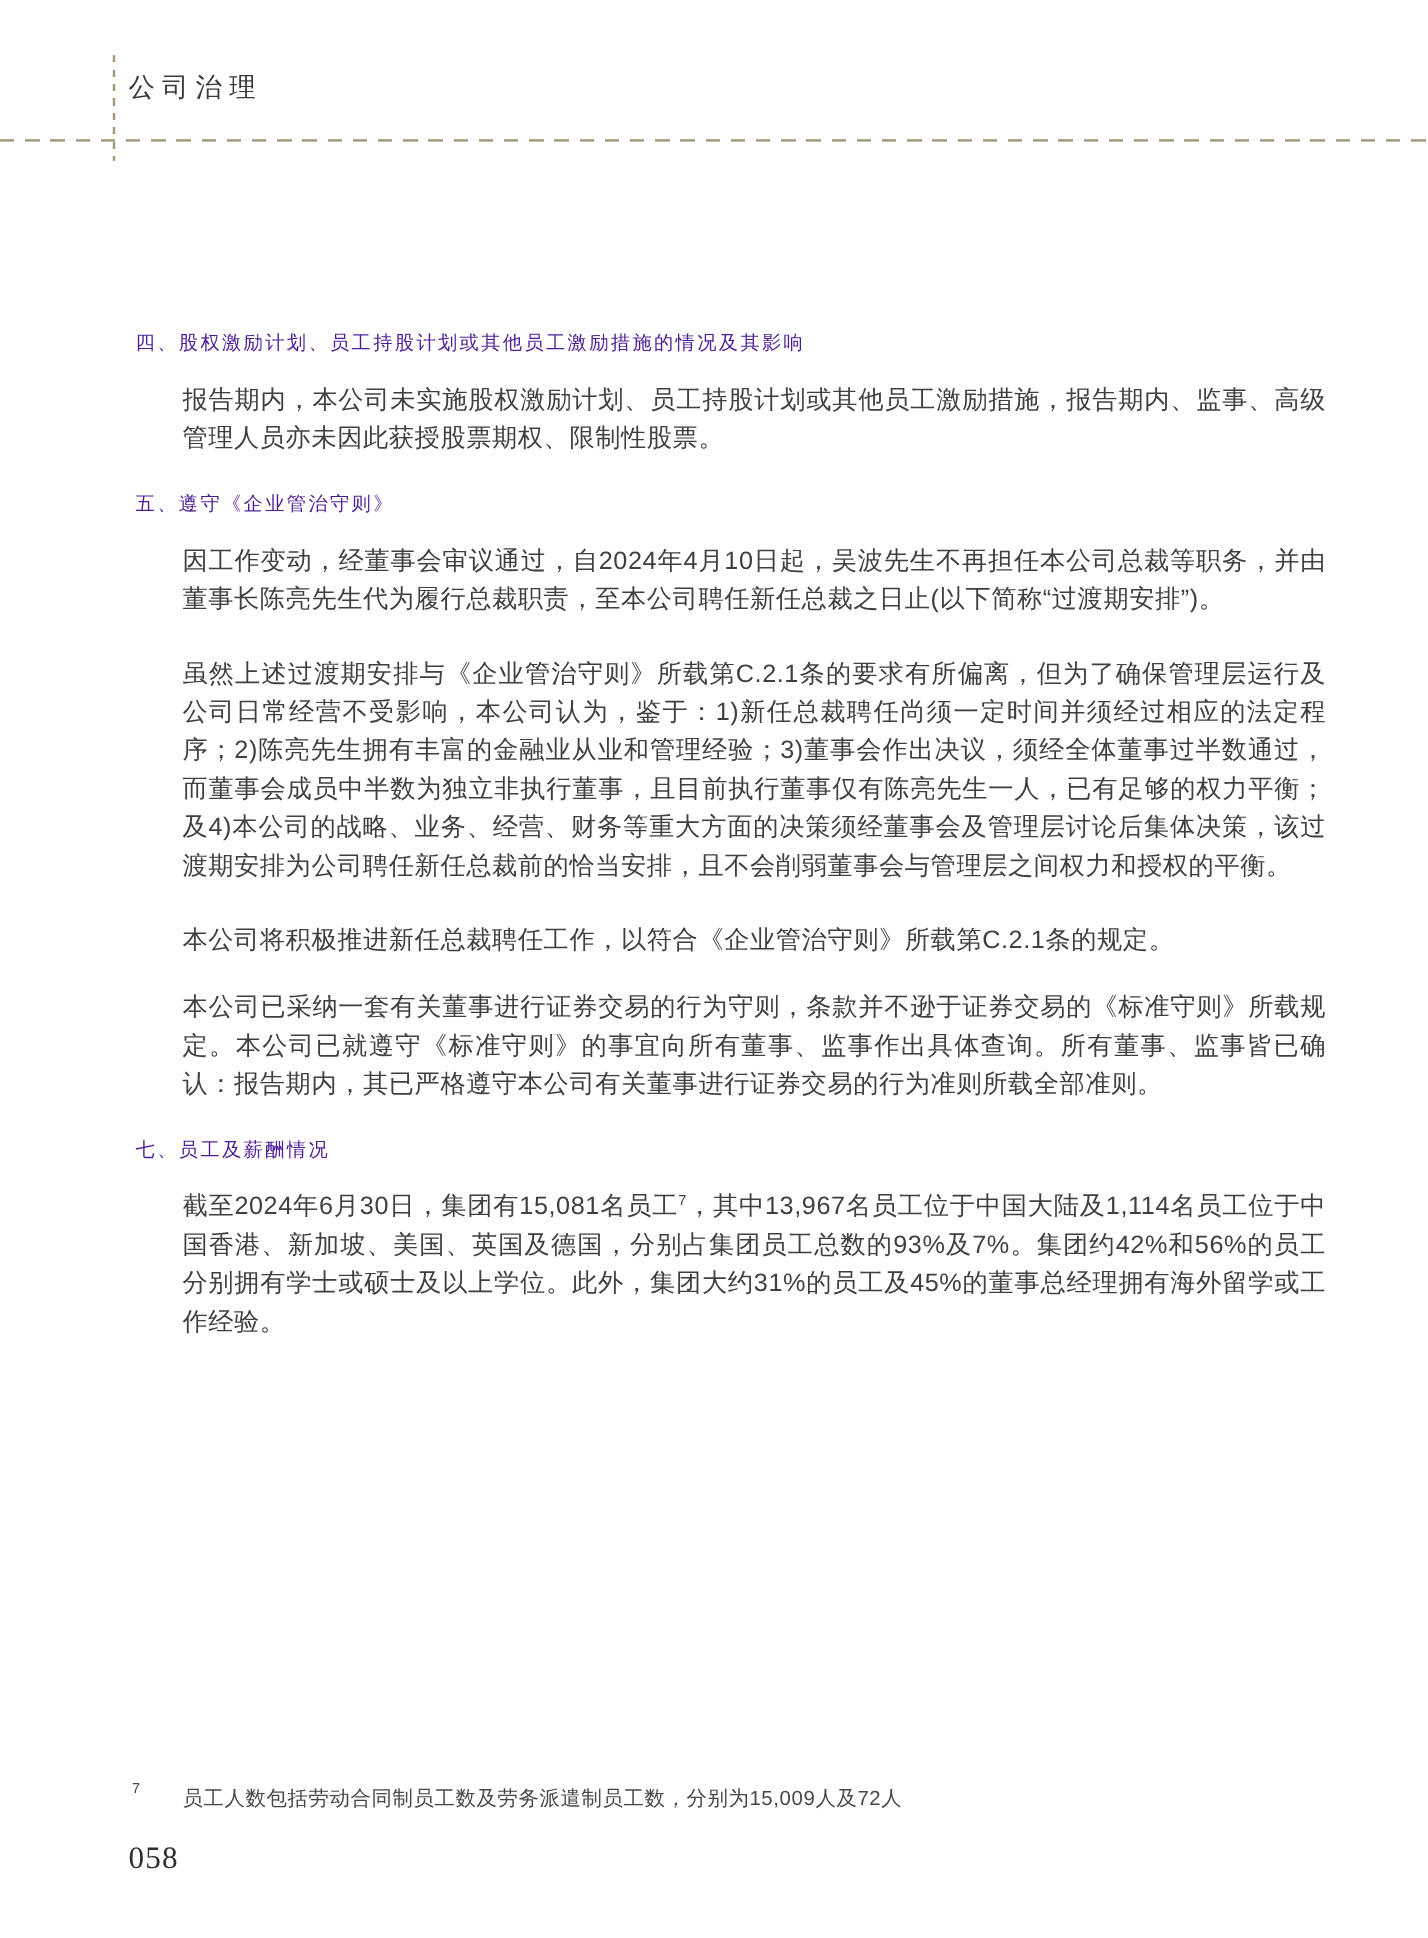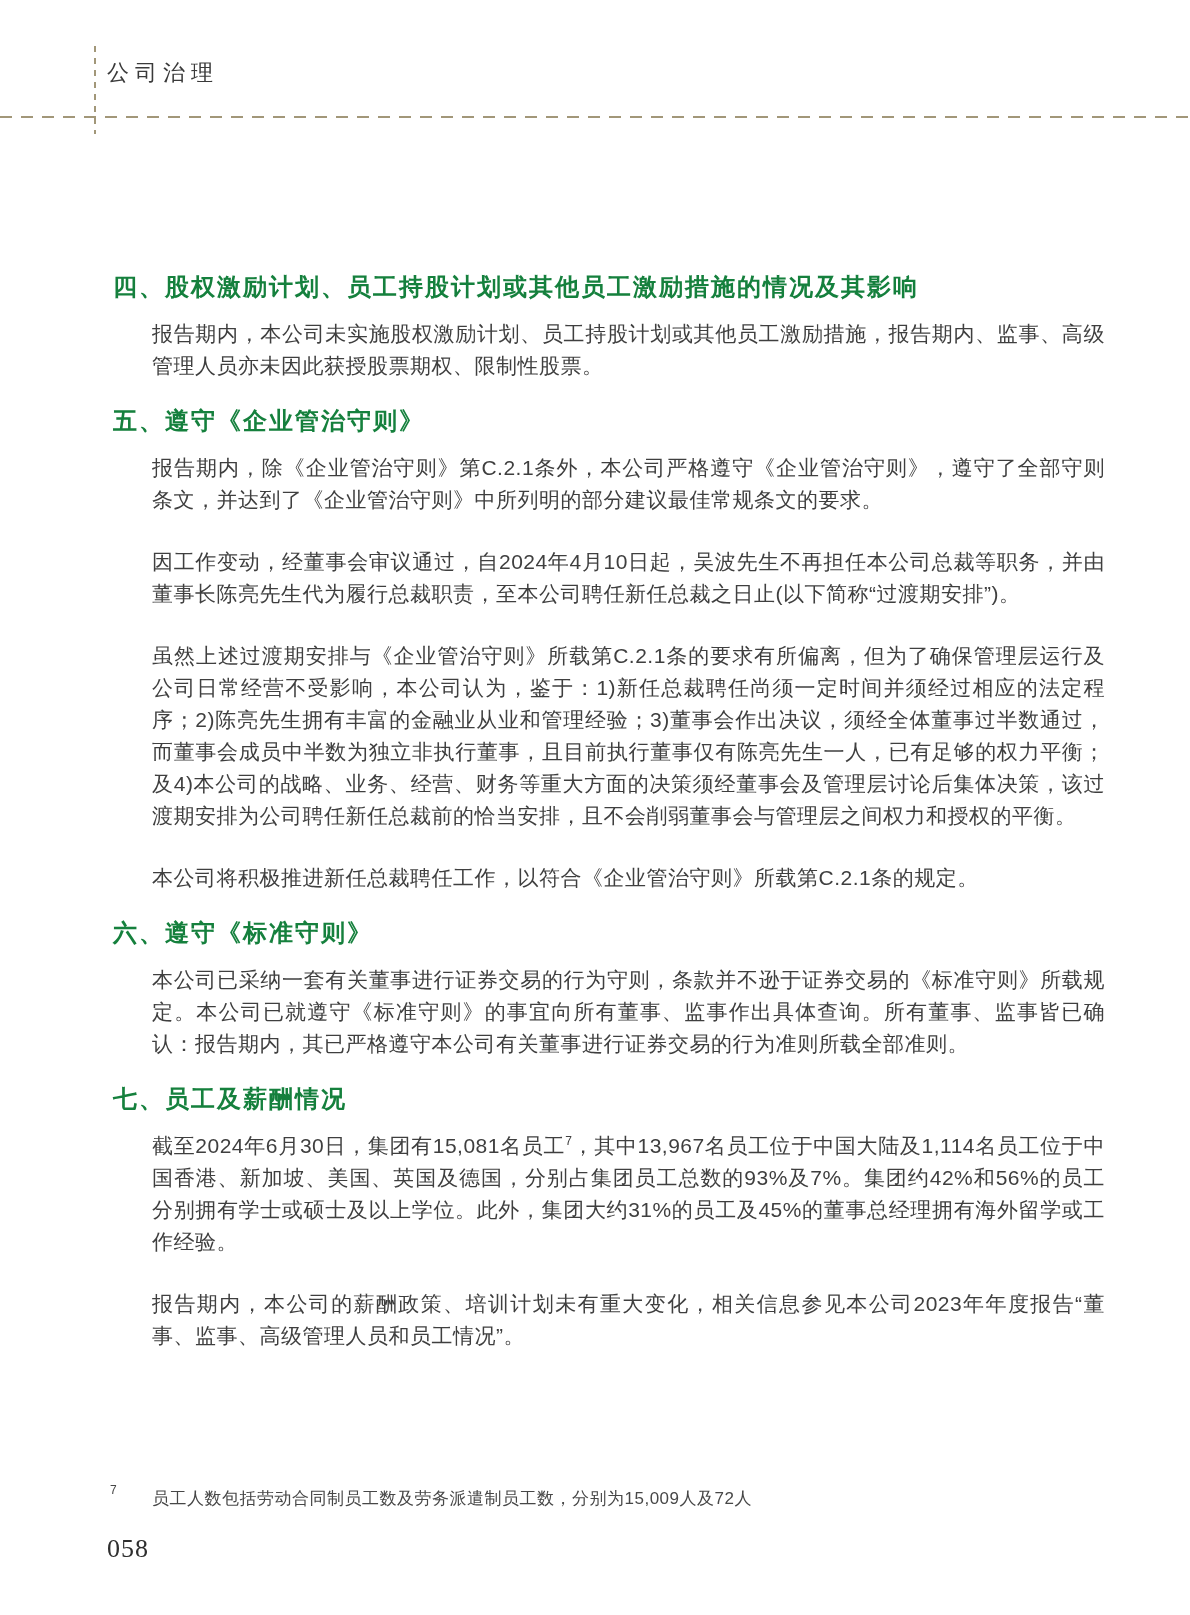--- a/index.html
+++ b/index.html
@@ -45,24 +45,24 @@
 
   
   .content {
     position: absolute;
     left: 113px;
     top: 272px;
     width: 992px;
   }
   h2.section-heading {
     margin: 0;
-    font-size: 24px;
+    font-size: 16px;
     line-height: 30px;
-    font-weight: bold;
-    color: #15803d;
+    font-weight: normal;
+    color: #4c1d95;
     letter-spacing: 2px;
   }
   .section-body {
     margin: 16px 0 24px 39px;
   }
   .section-body p {
     margin: 0 0 30px 0;
     font-size: 21px;
     line-height: 32px;
     color: #3f3f3f;
@@ -123,39 +123,36 @@
     <div class="section">
       <h2 class="section-heading"><span>四、</span><span>股权激励计划、员工持股计划或其他员工激励措施的情况及其影响</span></h2>
       <div class="section-body">
         <p>报告期内，本公司未实施股权激励计划、员工持股计划或其他员工激励措施，报告期内、监事、高级管理人员亦未因此获授股票期权、限制性股票。</p>
       </div>
     </div>
 
     <div class="section">
       <h2 class="section-heading"><span>五、</span><span>遵守《企业管治守则》</span></h2>
       <div class="section-body">
-        <p>报告期内，除《企业管治守则》第C.2.1条外，本公司严格遵守《企业管治守则》，遵守了全部守则条文，并达到了《企业管治守则》中所列明的部分建议最佳常规条文的要求。</p>
         <p>因工作变动，经董事会审议通过，自2024年4月10日起，吴波先生不再担任本公司总裁等职务，并由董事长陈亮先生代为履行总裁职责，至本公司聘任新任总裁之日止(以下简称“过渡期安排”)。</p>
         <p>虽然上述过渡期安排与《企业管治守则》所载第C.2.1条的要求有所偏离，但为了确保管理层运行及公司日常经营不受影响，本公司认为，鉴于：1)新任总裁聘任尚须一定时间并须经过相应的法定程序；2)陈亮先生拥有丰富的金融业从业和管理经验；3)董事会作出决议，须经全体董事过半数通过，而董事会成员中半数为独立非执行董事，且目前执行董事仅有陈亮先生一人，已有足够的权力平衡；及4)本公司的战略、业务、经营、财务等重大方面的决策须经董事会及管理层讨论后集体决策，该过渡期安排为公司聘任新任总裁前的恰当安排，且不会削弱董事会与管理层之间权力和授权的平衡。</p>
         <p>本公司将积极推进新任总裁聘任工作，以符合《企业管治守则》所载第C.2.1条的规定。</p>
       </div>
     </div>
 
     <div class="section">
-      <h2 class="section-heading"><span>六、</span><span>遵守《标准守则》</span></h2>
       <div class="section-body">
         <p>本公司已采纳一套有关董事进行证券交易的行为守则，条款并不逊于证券交易的《标准守则》所载规定。本公司已就遵守《标准守则》的事宜向所有董事、监事作出具体查询。所有董事、监事皆已确认：报告期内，其已严格遵守本公司有关董事进行证券交易的行为准则所载全部准则。</p>
       </div>
     </div>
 
     <div class="section">
       <h2 class="section-heading"><span>七、</span><span>员工及薪酬情况</span></h2>
       <div class="section-body">
         <p><span>截至2024年6月30日，集团有15,081名员工</span><sup class="fn-ref">7</sup><span>，其中13,967名员工位于中国大陆及1,114名员工位于中国香港、新加坡、美国、英国及德国，分别占集团员工总数的93%及7%。集团约42%和56%的员工分别拥有学士或硕士及以上学位。此外，集团大约31%的员工及45%的董事总经理拥有海外留学或工作经验。</span></p>
-        <p>报告期内，本公司的薪酬政策、培训计划未有重大变化，相关信息参见本公司2023年年度报告“董事、监事、高级管理人员和员工情况”。</p>
       </div>
     </div>
 
   </div>
 
   <div class="footnote">
     <span class="fn-marker">7</span>
     <span class="fn-text">员工人数包括劳动合同制员工数及劳务派遣制员工数，分别为15,009人及72人</span>
   </div>
 

